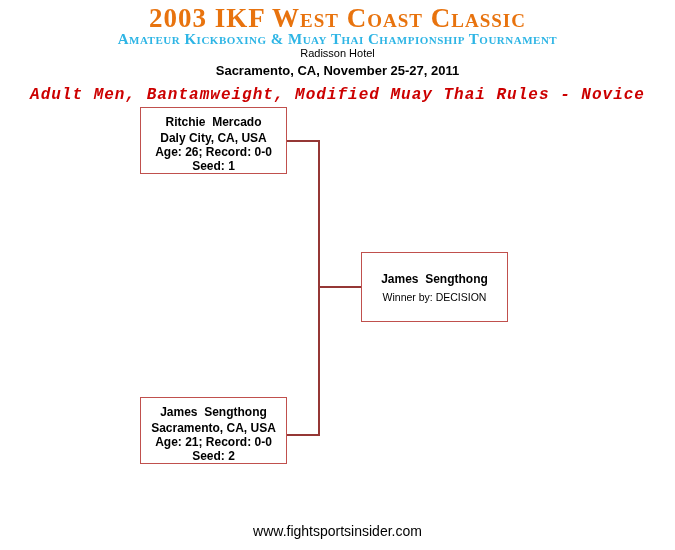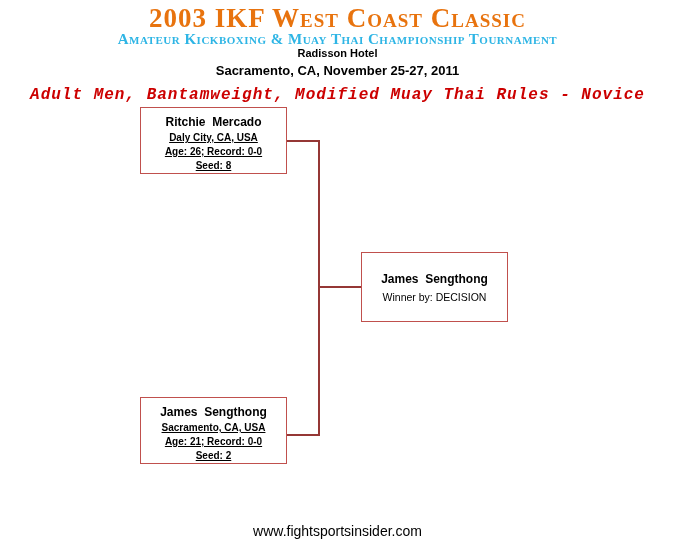--- a/index.html
+++ b/index.html
@@ -27,21 +27,21 @@
     font-family: "Liberation Serif", serif;
     font-variant: small-caps;
     font-weight: bold;
     font-size: 15px;
     letter-spacing: 0.5px;
     color: #2EB5E5;
   }
   .venue {
     top: 47px;
     font-size: 11px;
-    font-weight: bold;
+    font-weight: normal;
     color: #000000;
   }
   .loc-date {
     top: 63px;
     font-size: 13px;
     font-weight: bold;
     color: #000000;
   }
   .division {
     top: 71px;
@@ -81,26 +81,25 @@
   }
   .f-name {
     font-size: 12px;
     font-weight: bold;
     color: #000000;
     white-space: pre;
     display: block;
     margin-bottom: 2px;
   }
   .f-detail {
-    font-size: 10px;
+    font-size: 12px;
     font-weight: bold;
     color: #000000;
     display: block;
     line-height: 14px;
-    text-decoration: underline;
   }
   .w-method {
     font-size: 10.5px;
     font-weight: normal;
     color: #000000;
     display: block;
     margin-top: 3px;
   }
 
   .bline { position: absolute; background: #953735; }
@@ -141,21 +140,21 @@
   <div class="centered title">2003 IKF West Coast Classic</div>
   <div class="centered subtitle">Amateur Kickboxing &amp; Muay Thai Championship Tournament</div>
   <div class="centered venue">Radisson Hotel</div>
   <div class="centered loc-date">Sacramento, CA, November 25-27, 2011</div>
   <div class="centered division">Adult Men, Bantamweight, Modified Muay Thai Rules - Novice</div>
 
   <div class="fighter-box box1">
     <span class="f-name">Ritchie  Mercado</span>
     <span class="f-detail">Daly City, CA, USA</span>
     <span class="f-detail">Age: 26; Record: 0-0</span>
-    <span class="f-detail">Seed: 8</span>
+    <span class="f-detail">Seed: 1</span>
   </div>
 
   <div class="winner-box">
     <span class="f-name">James  Sengthong</span>
     <span class="w-method">Winner by: DECISION</span>
   </div>
 
   <div class="fighter-box box2">
     <span class="f-name">James  Sengthong</span>
     <span class="f-detail">Sacramento, CA, USA</span>

